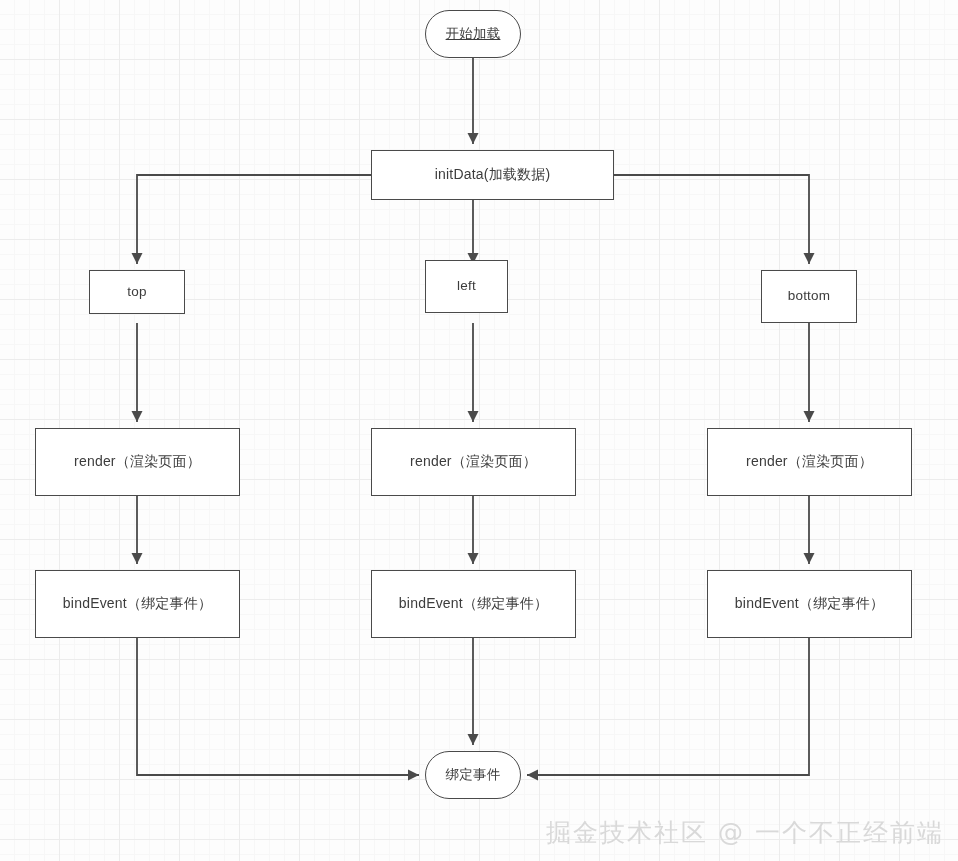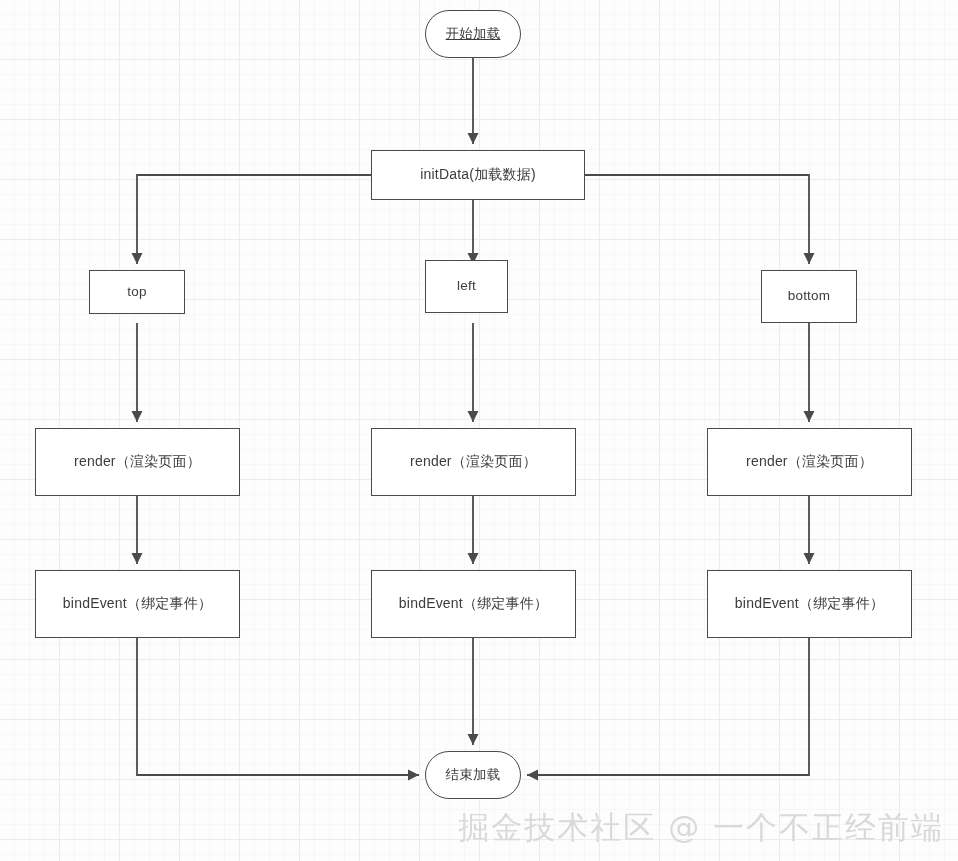--- a/index.html
+++ b/index.html
@@ -56,21 +56,21 @@
     border-radius: 24px;
   }
 
   .node.small  { font-size: 13.5px; }
   .node.wide   { font-size: 14px; }
 
   #watermark {
     position: absolute;
     right: 14px;
     bottom: 12px;
-    font-size: 31px;
+    font-size: 25px;
     color: #d9d9d9;
     letter-spacing: 2px;
     font-family: "DejaVu Sans", "Liberation Sans", sans-serif;
     white-space: nowrap;
     user-select: none;
   }
 </style>
 </head>
 <body>
 
@@ -111,21 +111,21 @@
         <polygon points="419,775 408,769.5 408,780.5"></polygon>
         <polygon points="473,745 467.5,734 478.5,734"></polygon>
         <polygon points="527,775 538,769.5 538,780.5"></polygon>
       </g>
   </svg>
 
   <div id="nodes">
       <div class="node terminal small" style="left: 425px; top: 10px; width: 96px; height: 48px; text-decoration: underline;">
         <span>开始加载</span>
       </div>
-      <div class="node wide" style="left: 371px; top: 150px; width: 214px; height: 50px;">
+      <div class="node wide" style="left: 371px; top: 150px; width: 243px; height: 50px;">
         <span>initData(加载数据)</span>
       </div>
       <div class="node small" style="left: 89px; top: 270px; width: 96px; height: 44px;">
         <span>top</span>
       </div>
       <div class="node small" style="left: 425px; top: 260px; width: 83px; height: 53px;">
         <span>left</span>
       </div>
       <div class="node small" style="left: 761px; top: 270px; width: 96px; height: 53px;">
         <span>bottom</span>
@@ -142,19 +142,19 @@
       <div class="node wide" style="left: 35px; top: 570px; width: 205px; height: 68px;">
         <span>bindEvent（绑定事件）</span>
       </div>
       <div class="node wide" style="left: 371px; top: 570px; width: 205px; height: 68px;">
         <span>bindEvent（绑定事件）</span>
       </div>
       <div class="node wide" style="left: 707px; top: 570px; width: 205px; height: 68px;">
         <span>bindEvent（绑定事件）</span>
       </div>
       <div class="node terminal small" style="left: 425px; top: 751px; width: 96px; height: 48px;">
-        <span>结束加载</span>
+        <span>绑定事件</span>
       </div>
     </div>
 
   <div id="watermark">掘金技术社区 @ 一个不正经前端</div>
 
 </div>
 
 </body></html>

